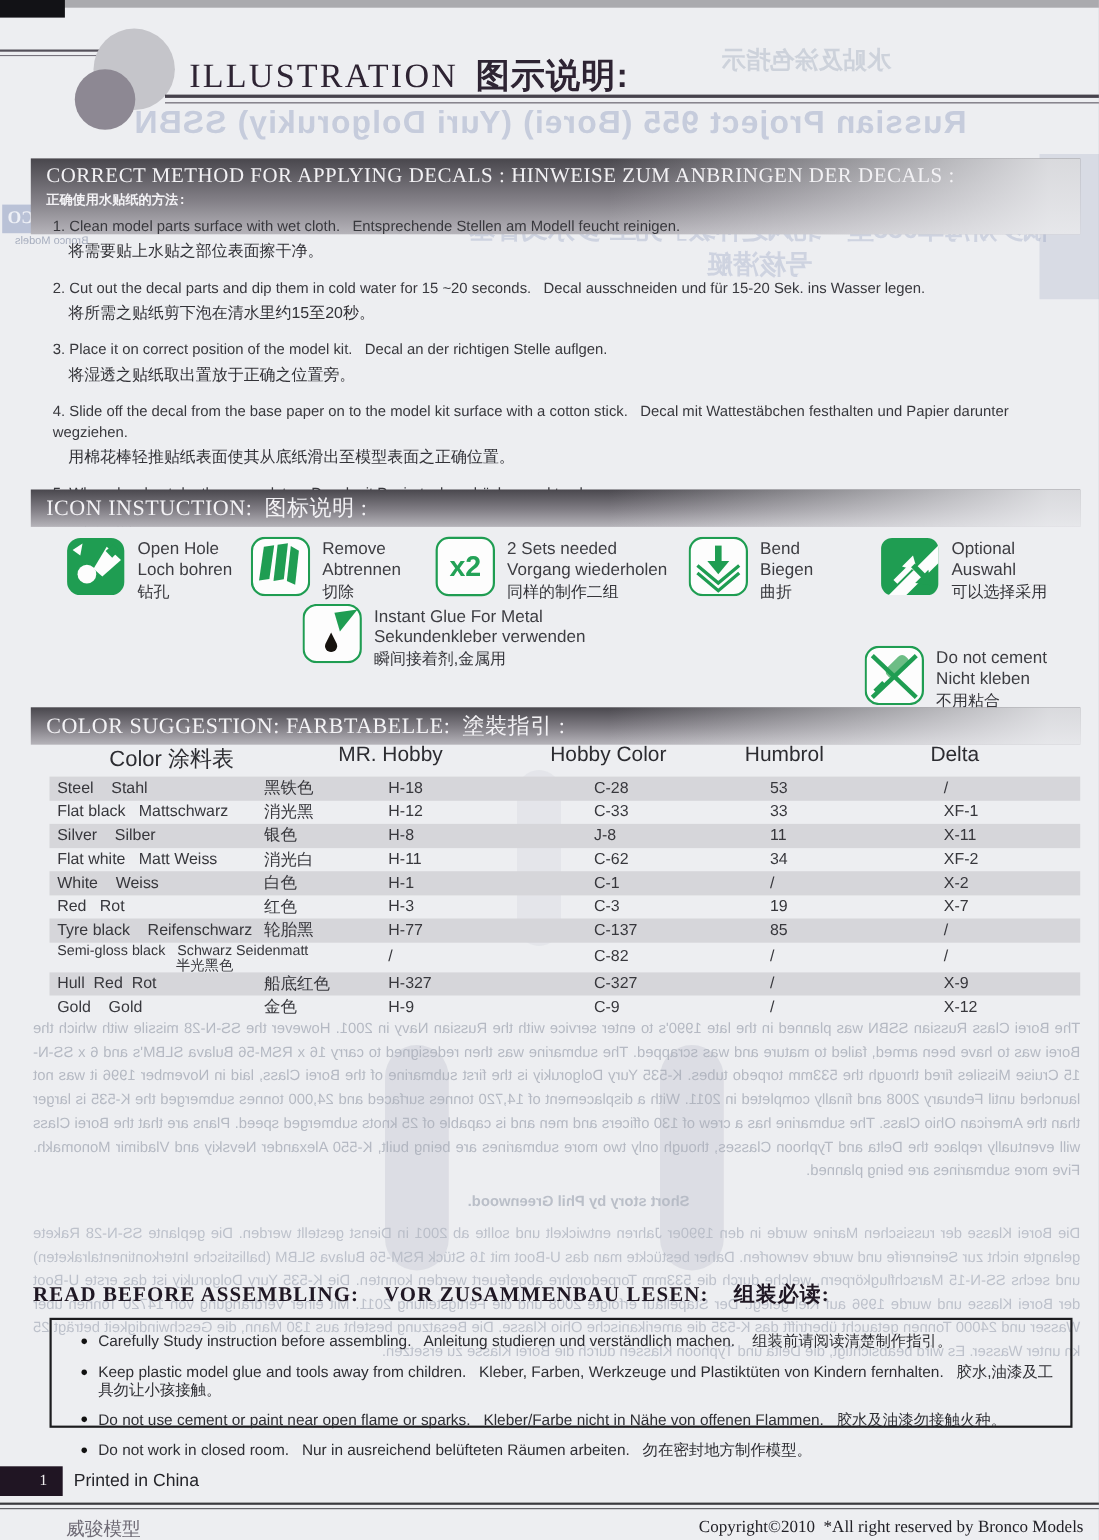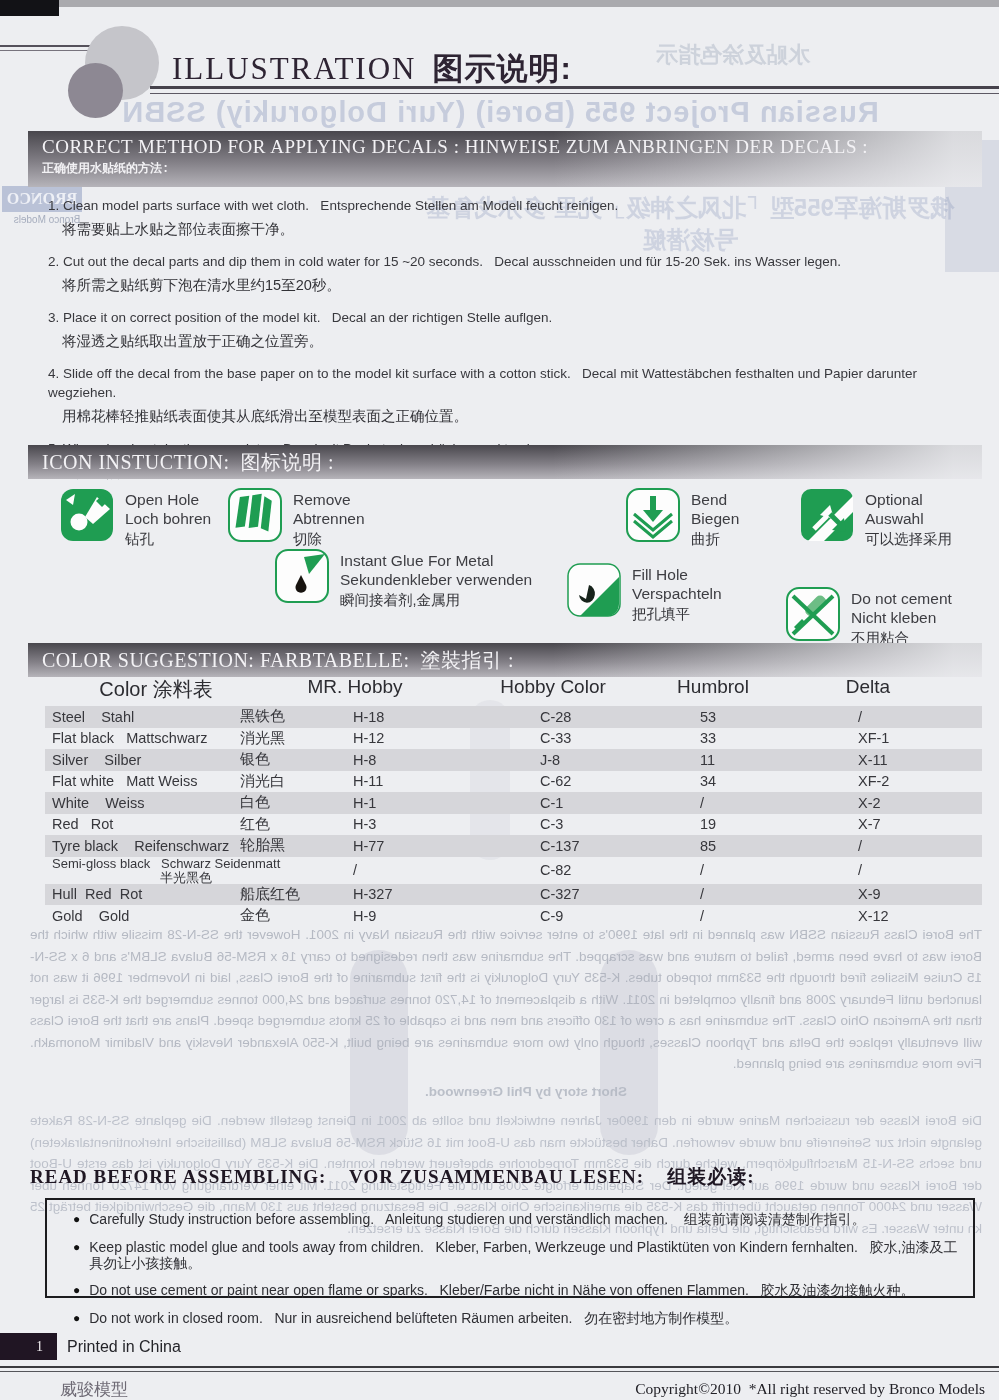--- a/index.html
+++ b/index.html
@@ -18,21 +18,21 @@
   .circle-light{left:85px;top:26px;width:74px;height:74px;border-radius:50%;background:#c5c5ca;}
   .circle-dark{left:68px;top:63px;width:55px;height:55px;border-radius:50%;background:#8d8893;}
   .page-title{left:172px;top:48px;font-family:"Liberation Serif",serif;font-size:31px;color:#2e2433;letter-spacing:2px;}
   .page-title .cjk{font-family:"Liberation Sans",sans-serif;font-weight:bold;letter-spacing:1px;margin-left:16px;}
   .rule-main{left:150px;top:86px;width:849px;border-top:3px solid #46424c;}
   .rule-sub{left:150px;top:93px;width:849px;border-top:1.5px solid #5d5964;}
   
   .gbar{left:28px;width:954px;color:#f3f2f5;font-family:"Liberation Serif",serif;
     background:linear-gradient(to right, rgba(237,238,241,0) 55%, rgba(237,238,241,0.88) 97%),
                linear-gradient(to bottom,#49474d 0%,#827f86 55%,#b6b4ba 100%);}
-  .bar-decals{top:131px;height:56px;padding:5px 0 0 14px;box-sizing:border-box;}
+  .bar-decals{top:144px;height:69px;padding:5px 0 0 14px;box-sizing:border-box;}
   .bar-decals .l1{font-size:19px;letter-spacing:.5px;}
   .bar-decals .l2{font-size:12px;font-weight:bold;font-family:Liberation Mono, monospace;margin-top:2px;}
   .bar-simple{height:34px;line-height:34px;font-size:20px;padding-left:14px;box-sizing:border-box;letter-spacing:.5px;}
   .bar-icons{top:445px;}
   .bar-colors{top:643px;}
   
   .steps{left:48px;top:196px;width:940px;}
   .step{margin-bottom:13px;}
   .step .en{font-size:13.5px;line-height:19px;color:#38383d;}
   .step .cn{font-size:14.5px;line-height:19px;color:#323237;margin:5px 0 0 14px;}
@@ -174,20 +174,28 @@
         <polygon points="33,7 41,10 43,41 35,39" fill="#1f9d52"></polygon>
       </g>
     </svg>
     <div class="icon-lbl">
       <div>Remove</div>
       <div>Abtrennen</div>
       <div class="l3">切除</div>
     </div>
   </div>
 
+  <div class="icon-item" style="left:396px;top:488px;">
+    <div class="x2box">x2</div>
+    <div class="icon-lbl">
+      <div>2 Sets needed</div>
+      <div>Vorgang wiederholen</div>
+      <div class="l3">同样的制作二组</div>
+    </div>
+  </div>
 
   <div class="icon-item" style="left:626px;top:488px;">
     <svg class="icon-box" viewBox="0 0 54 54">
       <rect x="1" y="1" width="52" height="52" rx="12" fill="#fdfdfd" stroke="#1f9d52" stroke-width="2"></rect>
       <rect x="24" y="8" width="6" height="15" fill="#1f9d52"></rect>
       <polygon points="27,34 17,22 37,22" fill="#1f9d52"></polygon>
       <polyline points="8,26 27,42 46,26" fill="none" stroke="#1f9d52" stroke-width="3"></polyline>
       <polyline points="8,33 27,49 46,33" fill="none" stroke="#1f9d52" stroke-width="3"></polyline>
     </svg>
     <div class="icon-lbl">
@@ -220,32 +228,20 @@
       <polygon points="29,8 50,5 34,25" fill="#1f9d52"></polygon>
       <path d="M26 26 L31 36 A5.5 5.5 0 1 1 21 36 Z" fill="#17130f"></path>
     </svg>
     <div class="icon-lbl">
       <div>Instant Glue For Metal</div>
       <div>Sekundenkleber verwenden</div>
       <div class="l3">瞬间接着剂,金属用</div>
     </div>
   </div>
 
-  <div class="icon-item" style="left:567px;top:563px;">
-    <svg class="icon-box" viewBox="0 0 54 54">
-      <rect x="1" y="1" width="52" height="52" rx="12" fill="#fdfdfd" stroke="#1f9d52" stroke-width="1.5"></rect>
-      <path d="M52 14 L52 41 A12 12 0 0 1 40 53 L13 53 Z" fill="#1f9d52"></path>
-      <path d="M22 22 A8 9 0 1 1 12 32 L19 36 Z" fill="#17231b"></path>
-    </svg>
-    <div class="icon-lbl">
-      <div>Fill Hole</div>
-      <div>Verspachteln</div>
-      <div class="l3">把孔填平</div>
-    </div>
-  </div>
 
   <div class="icon-item" style="left:786px;top:587px;">
     <svg class="icon-box" viewBox="0 0 54 54">
       <rect x="1" y="1" width="52" height="52" rx="12" fill="#fdfdfd" stroke="#1f9d52" stroke-width="2"></rect>
       <g transform="rotate(45 27 22)">
         <rect x="21" y="6" width="12" height="24" rx="5" fill="#6dbd85"></rect>
       </g>
       <polygon points="8,40 16,32 20,36 12,44" fill="#1f9d52"></polygon>
       <line x1="7" y1="9" x2="47" y2="47" stroke="#1f9d52" stroke-width="4"></line>
       <line x1="47" y1="9" x2="7" y2="47" stroke="#1f9d52" stroke-width="4"></line>

